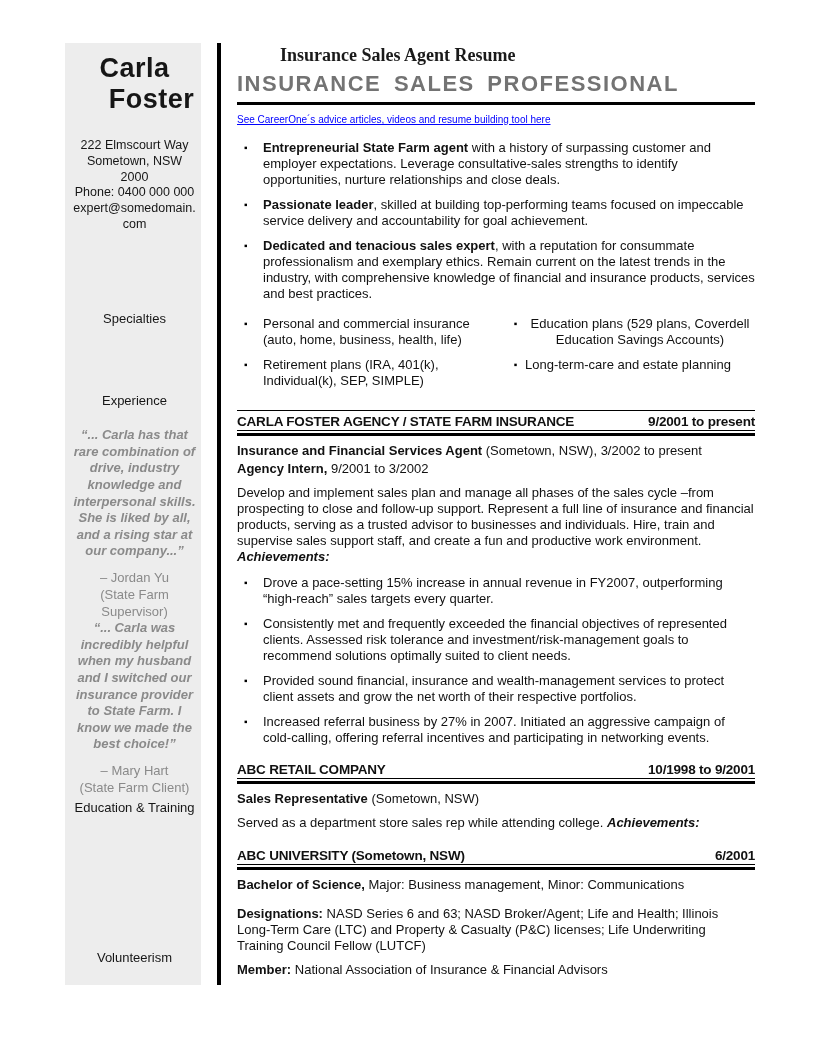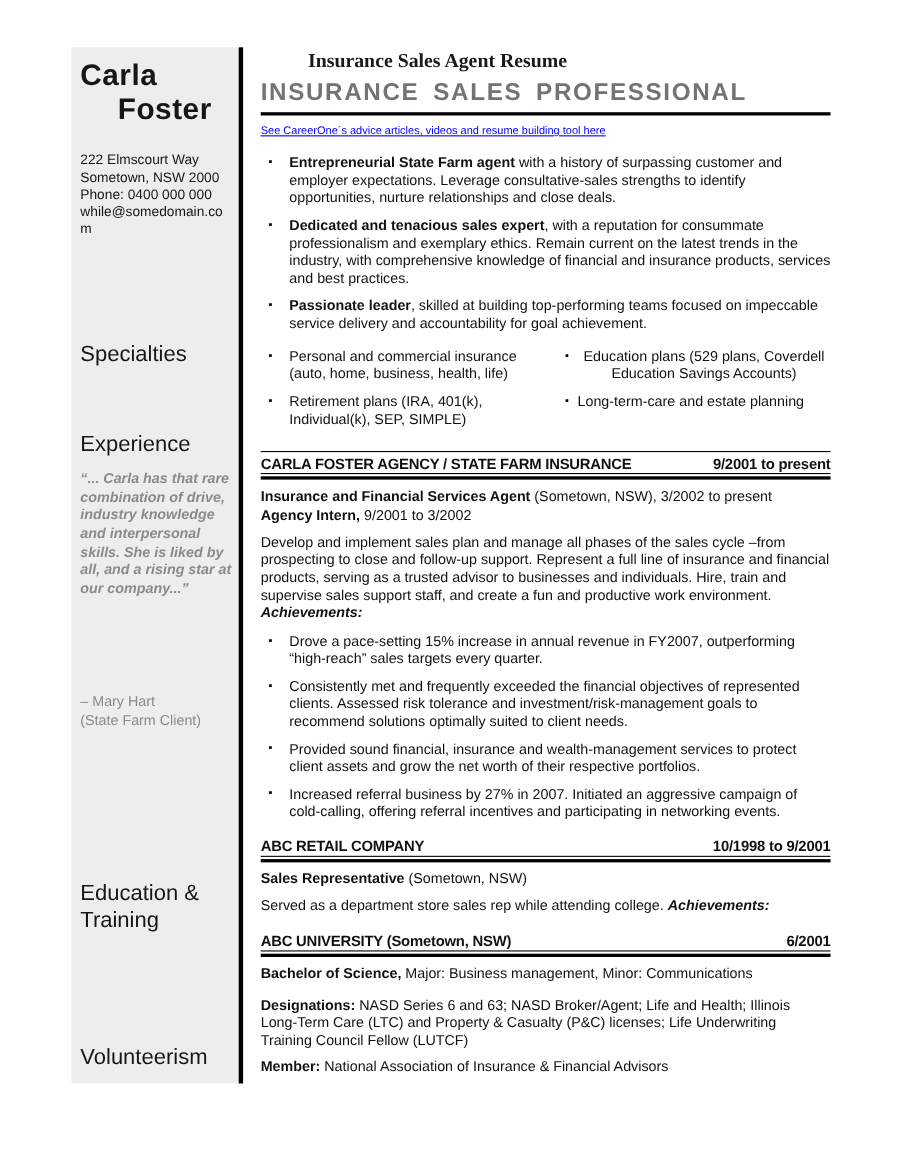--- a/index.html
+++ b/index.html
@@ -2,28 +2,29 @@
 <html><head>
 <meta charset="utf-8">
 <style>
   * { margin:0; padding:0; box-sizing:border-box; }
   html,body { background:#ffffff; }
   body {
     width:816px; height:1056px; position:relative;
     font-family:"Liberation Sans", sans-serif; color:#111111;
   }
   .sidebar {
-    position:absolute; left:65px; top:43px; width:152px; height:942px;
+    position:absolute; left:65px; top:43px; width:136px; height:942px;
     background:#ededed;
+    text-align:center;
   }
   .side-abs { position:absolute; left:8px; right:5px; }
   .name-block { top:10px; font-size:27px; font-weight:700; line-height:1.16; color:#161616; letter-spacing:.5px; }
   .name-line2 { display:block; margin-left:34px; }
   .contact-block { top:95px; font-size:12.5px; line-height:1.26; overflow-wrap:anywhere; color:#161616; }
-  .side-label { font-size:20px; color:#161616; }
+  .side-label { font-size:13px; color:#161616; }
   .lbl-specialties { top:268px; }
   .lbl-experience { top:350px; }
   .lbl-education { top:757px; line-height:1.25; }
   .lbl-volunteerism { top:907px; }
   .testimonial { font-size:13px; color:#8a8a8a; }
   .t1 { top:384px; }
   .t2 { top:577px; }
   .quote { font-style:italic; font-weight:700; line-height:1.28; }
   .attr { margin-top:10px; line-height:1.3; font-weight:400; }
   .divider { position:absolute; left:217px; top:43px; width:4px; height:942px; background:#000000; }
@@ -67,28 +68,33 @@
 
 <aside class="sidebar">
   <div class="side-abs name-block">
     <span>Carla</span>
     <span class="name-line2">Foster</span>
   </div>
   <div class="side-abs contact-block">
     <div>222 Elmscourt Way</div>
     <div>Sometown, NSW 2000</div>
     <div>Phone: 0400 000 000</div>
-    <div>while@somedomain.com</div>
+    <div>expert@somedomain.com</div>
   </div>
   <div class="side-abs side-label lbl-specialties">Specialties</div>
   <div class="side-abs side-label lbl-experience">Experience</div>
   <div class="side-abs testimonial t1">
     <div class="quote">“... Carla has that rare combination of drive, industry knowledge and interpersonal skills. She is liked by all, and a rising star at our company...”</div>
+    <div class="attr">
+      <div>– Jordan Yu</div>
+      <div>(State Farm Supervisor)</div>
+    </div>
   </div>
   <div class="side-abs testimonial t2">
+    <div class="quote">“... Carla was incredibly helpful when my husband and I switched our insurance provider to State Farm. I know we made the best choice!”</div>
     <div class="attr">
       <div>– Mary Hart</div>
       <div>(State Farm Client)</div>
     </div>
   </div>
   <div class="side-abs side-label lbl-education">Education &amp; Training</div>
   <div class="side-abs side-label lbl-volunteerism">Volunteerism</div>
 </aside>
 
 <div class="divider"></div>
@@ -98,24 +104,24 @@
   <div class="headline">INSURANCE SALES PROFESSIONAL</div>
   <div class="headline-rule"></div>
   <a class="career-link">See CareerOne´s advice articles, videos and resume building tool here</a>
 
   
   <div class="bullets">
     <div class="bullet">
       <div><span class="b">Entrepreneurial State Farm agent</span><span> with a history of surpassing customer and employer expectations. Leverage consultative-sales strengths to identify opportunities, nurture relationships and close deals.</span></div>
     </div>
     <div class="bullet">
+      <div><span class="b">Passionate leader</span><span>, skilled at building top-performing teams focused on impeccable service delivery and accountability for goal achievement.</span></div>
+    </div>
+    <div class="bullet">
       <div><span class="b">Dedicated and tenacious sales expert</span><span>, with a reputation for consummate professionalism and exemplary ethics. Remain current on the latest trends in the industry, with comprehensive knowledge of financial and insurance products, services and best practices.</span></div>
-    </div>
-    <div class="bullet">
-      <div><span class="b">Passionate leader</span><span>, skilled at building top-performing teams focused on impeccable service delivery and accountability for goal achievement.</span></div>
     </div>
   </div>
 
   
   <div class="spec-cols">
     <div class="spec-col-1">
       <div class="bullet">
           <div>Personal and commercial insurance (auto, home, business, health, life)</div>
         </div>
       <div class="bullet">

